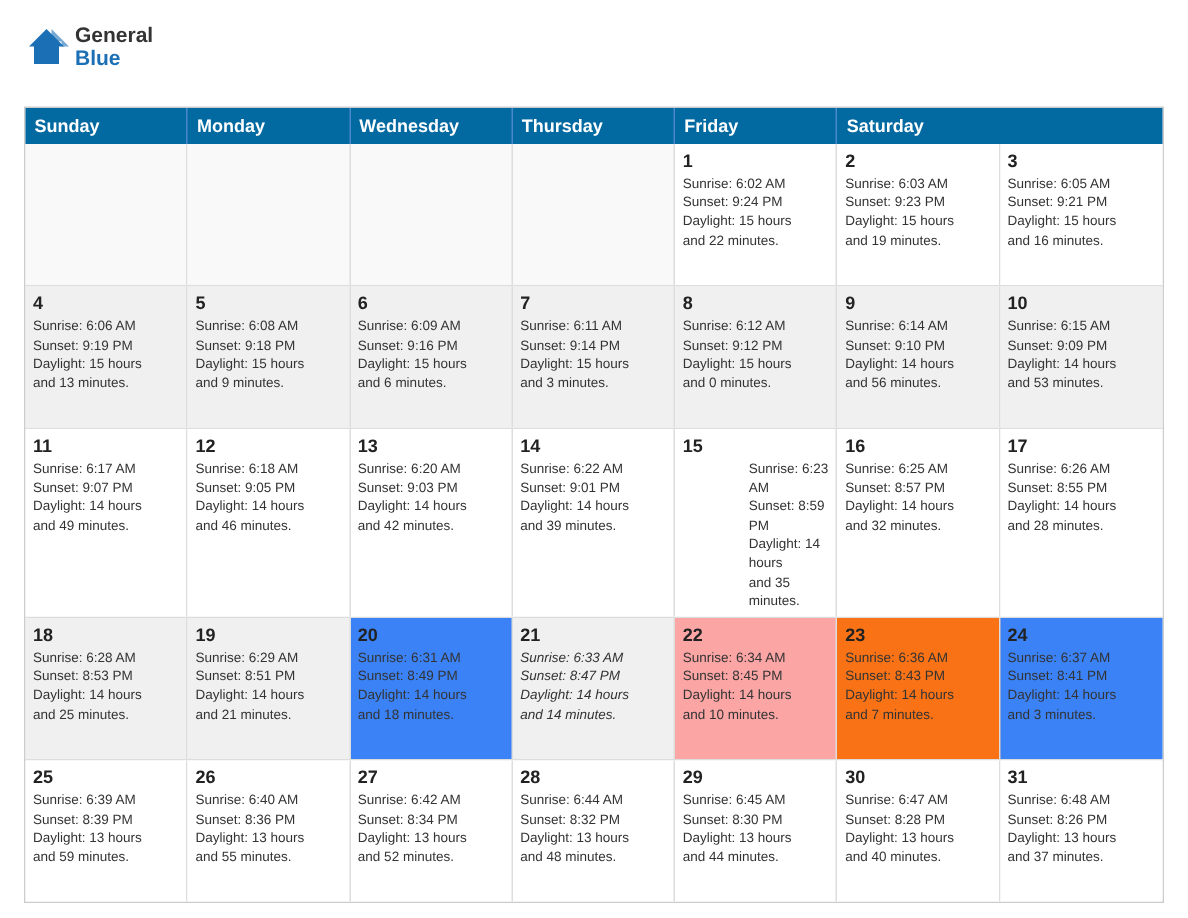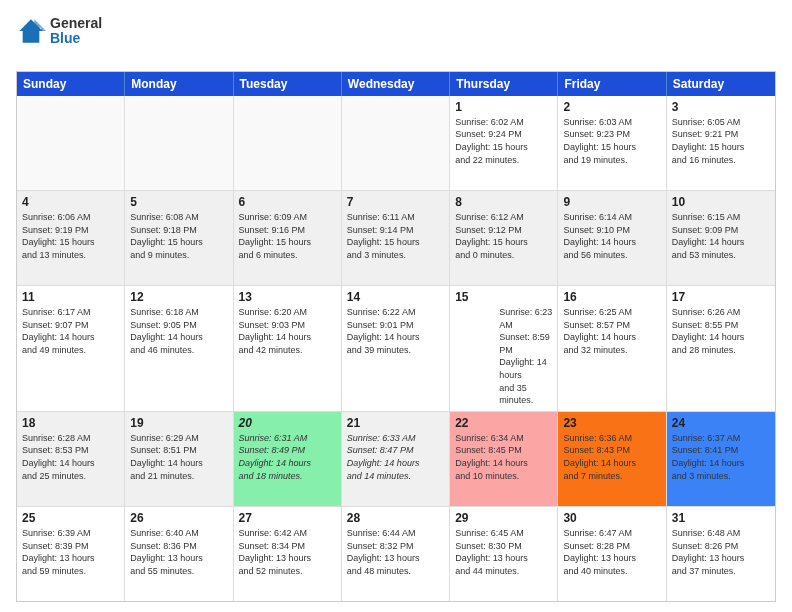--- a/index.html
+++ b/index.html
@@ -46,21 +46,21 @@
     }
     .calendar {
       flex: 1;
       display: flex;
       flex-direction: column;
       border: 1px solid #ccc;
     }
     .cal-header-row {
       display: grid;
       grid-template-columns: repeat(7, 1fr);
-      background: #1d4ed8;
+      background: #0369a1;
     }
     .cal-header-cell {
       color: #fff;
       font-size: 12px;
       font-weight: bold;
       padding: 5px 6px;
       text-align: left;
       border-right: 1px solid #4a88cc;
     }
     .cal-header-cell:last-child { border-right: none; }
@@ -117,21 +117,20 @@
           <span style="color:#1a6fb5">Blue</span>
         </div>
       </div>
     </div>
   </div>
 
   <div class="calendar">
     <div class="cal-header-row">
     <div class="cal-header-cell">Sunday</div>
         <div class="cal-header-cell">Monday</div>
-        <div class="cal-header-cell">Tuesday</div>
         <div class="cal-header-cell">Wednesday</div>
         <div class="cal-header-cell">Thursday</div>
         <div class="cal-header-cell">Friday</div>
         <div class="cal-header-cell">Saturday</div>
       </div>
     <div class="cal-body">
     <div class="cal-week">
           <div class="cal-cell empty"></div>
           <div class="cal-cell empty"></div>
           <div class="cal-cell empty"></div>
@@ -268,21 +267,21 @@
 Daylight: 14 hours
 and 25 minutes.</div>
           </div>
           <div class="cal-cell shaded" style="background: rgb(240, 240, 240);">
             <span class="day-num">19</span>
             <div class="day-info" style="white-space: pre-line;">Sunrise: 6:29 AM
 Sunset: 8:51 PM
 Daylight: 14 hours
 and 21 minutes.</div>
           </div>
-          <div class="cal-cell shaded" style="background: #86efac; font-style: italic;">
+          <div class="cal-cell shaded" style="background: #3b82f6;">
             <span class="day-num">20</span>
             <div class="day-info" style="white-space: pre-line;">Sunrise: 6:31 AM
 Sunset: 8:49 PM
 Daylight: 14 hours
 and 18 minutes.</div>
           </div>
           <div class="cal-cell shaded" style="background: rgb(240, 240, 240);">
             <span class="day-num">21</span>
             <div class="day-info" style="white-space: pre-line; font-style: italic;">Sunrise: 6:33 AM
 Sunset: 8:47 PM

